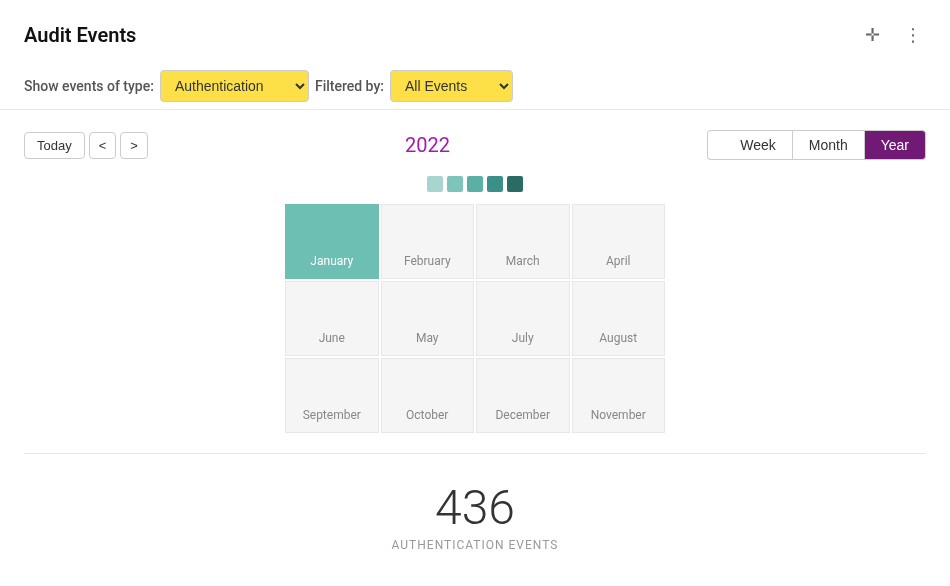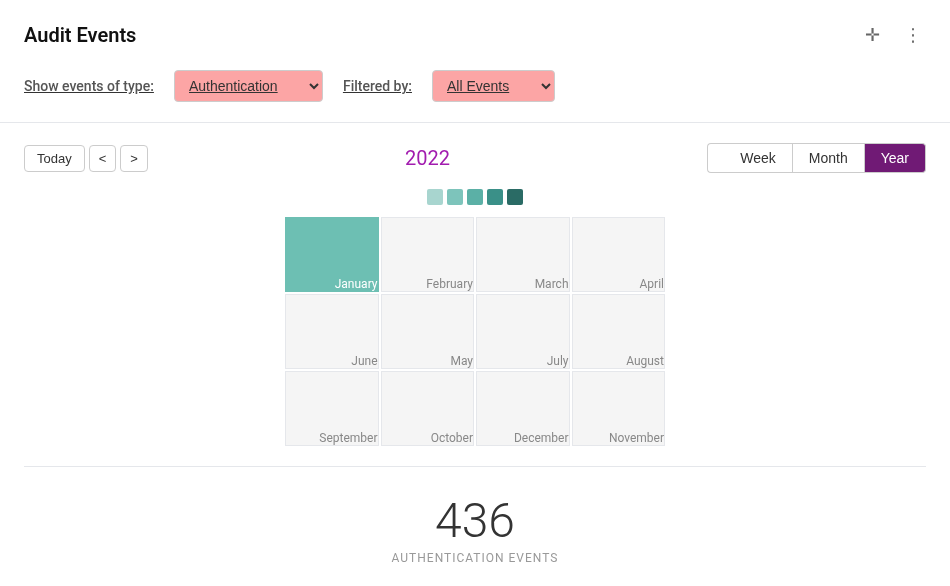--- a/index.html
+++ b/index.html
@@ -36,36 +36,35 @@
       cursor: pointer;
       color: #666;
       font-size: 18px;
       padding: 4px;
       display: flex;
       align-items: center;
     }
     .filters-row {
       display: flex;
       align-items: center;
-      gap: 20px;
-      margin-bottom: 20px;
-      text-decoration: underline;
+      gap: 6px;
+      margin-bottom: 7px;
     }
     .filter-label {
       font-size: 14px;
       color: #555;
       font-weight: 500;
     }
     .filter-select {
       border: 1px solid #ccc;
       border-radius: 4px;
       padding: 6px 28px 6px 10px;
       font-size: 14px;
       color: #333;
-      background: #fca5a5;
+      background: #fde047;
       cursor: pointer;
       appearance: auto;
     }
     .divider {
       border: none;
       border-top: 1px solid #e5e7eb;
       margin: 0 -24px;
     }
     .calendar-section {
       padding-top: 20px;
@@ -154,25 +153,25 @@
     .calendar-grid {
       display: grid;
       grid-template-columns: repeat(4, 1fr);
       gap: 2px;
       max-width: 380px;
       margin: 0 auto;
     }
     .month-cell {
       border: 1px solid #e5e7eb;
       background: #f5f5f5;
-      padding: 0;
+      padding: 10px;
       min-height: 75px;
       display: flex;
       align-items: flex-end;
-      justify-content: flex-end;
+      justify-content: center;
       cursor: pointer;
     }
     .month-cell.active {
       background: #6dbfb3;
       border-color: #6dbfb3;
     }
     .month-label {
       font-size: 12px;
       color: #888;
     }

